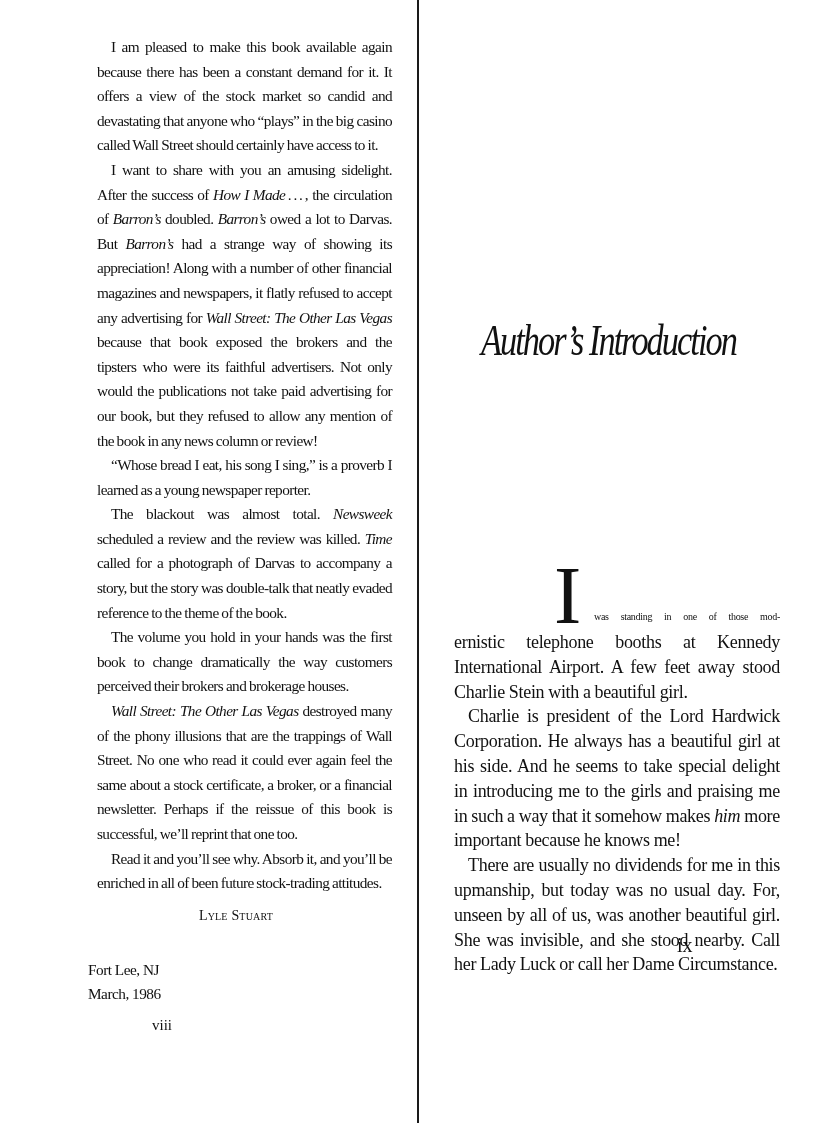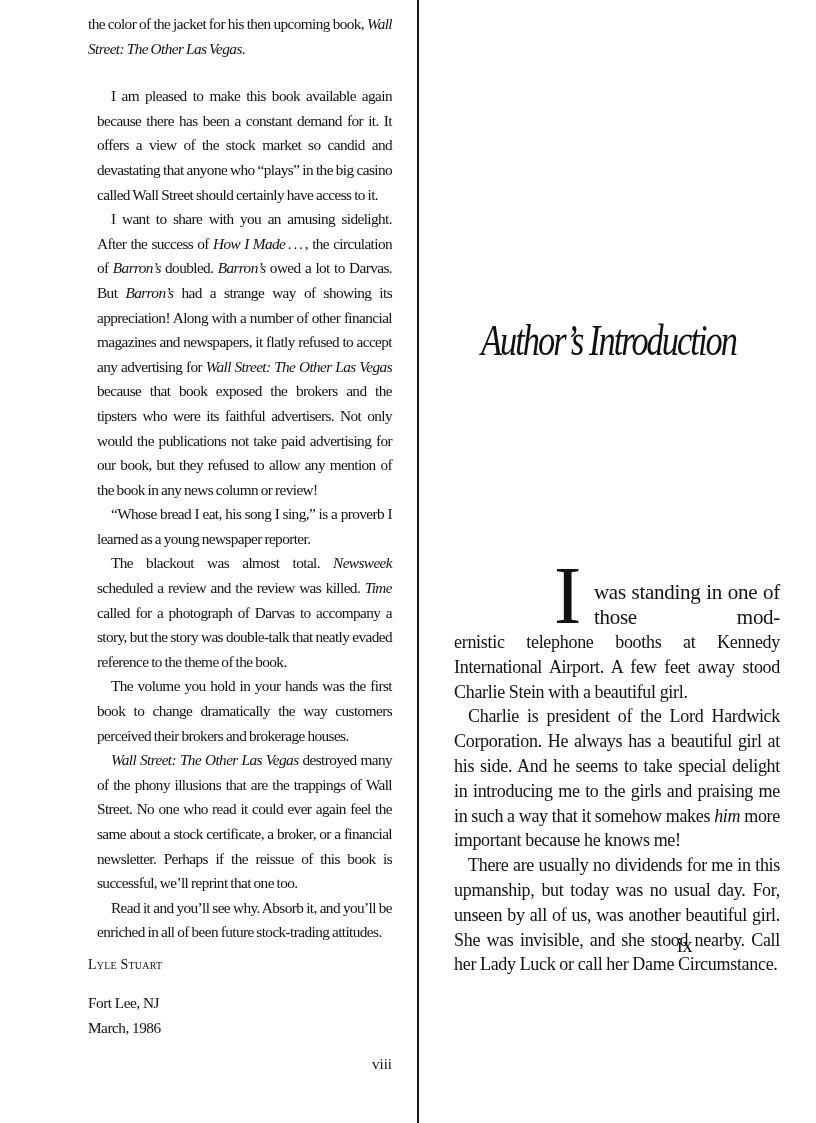--- a/index.html
+++ b/index.html
@@ -7,42 +7,41 @@
     .page { position: absolute; font-family: "Liberation Serif", "DejaVu Serif", serif; }
     .left { left: 88px; top: 12px; width: 304px; }
     .right { left: 454px; top: 0; width: 326px; height: 886px; }
     .divider { position: absolute; left: 417px; top: 0; width: 2px; height: 1123px; background: #1a1a1a; }
 
     .lp { font-size: 15.3px; line-height: 24.6px; margin: 0; text-align: justify; letter-spacing: -0.6px; word-spacing: -0.5px; transform-origin: left top; }
     .lp.indent { text-indent: 14px; margin-left: 9px; }
     .lp.gap { margin-top: 23px; }
     .lp i { font-style: italic; }
 
-    .signature { text-align: left; font-size: 14px; letter-spacing: 0.2px; margin-top: 12px; padding-right: 8px; font-variant: small-caps; }
-    .place { font-size: 15.3px; line-height: 24.6px; margin-top: 18px; letter-spacing: -0.5px; }
-    .folio-left { font-size: 15px; text-align: right; padding-left: 64px; margin-top: 16px; }
+    .signature { text-align: center; font-size: 14px; letter-spacing: 0.2px; margin-top: 12px; padding-right: 8px; font-variant: small-caps; }
+    .place { font-size: 15.3px; line-height: 24.6px; margin-top: 34px; letter-spacing: -0.5px; }
+    .folio-left { font-size: 15px; text-align: left; padding-left: 64px; margin-top: 10px; }
 
     .chapter-title { position: absolute; left: 27px; top: 315px; font-family: "Liberation Serif", serif; font-style: italic; font-size: 44px; letter-spacing: -2.5px; transform: scaleX(0.78); transform-origin: left center; white-space: nowrap; color: #111; }
 
     .rp { font-size: 18px; line-height: 24.8px; margin: 0; text-align: justify; letter-spacing: -0.3px; word-spacing: -0.3px; }
     .rp.indent { text-indent: 14px; }
     .opening { position: absolute; left: 0; top: 560px; width: 326px; }
     .dropcap-line { position: relative; height: 70px; }
     .dropcap { position: absolute; left: 100px; top: 0; font-size: 82px; line-height: 72px; font-family: "Liberation Serif", serif; color: #111; }
-    .first-line { position: absolute; left: 140px; bottom: 0; right: 0; font-size: 21px; line-height: 24.8px; text-align: justify; text-align-last: justify; letter-spacing: -0.3px; }
+    .first-line { position: absolute; left: 140px; bottom: 0; right: 0; font-size: 10px; line-height: 24.8px; text-align: justify; text-align-last: justify; letter-spacing: -0.3px; }
     .folio-right { position: absolute; left: 223px; top: 934px; font-size: 20px; }
   </style>
 </head>
 <body>
 
 <div class="divider"></div>
 
 <div class="page left">
   <div id="left-paras">
-      <p class="lp"><span>the color of the jacket for his then upcoming book, </span><i>Wall Street: The Other Las Vegas</i><span>.</span></p>
       <p class="lp indent gap"><span>I am pleased to make this book available again because there has been a constant demand for it. It offers a view of the stock market so candid and devastating that anyone who “plays” in the big casino called Wall Street should certainly have access to it.</span></p>
       <p class="lp indent"><span>I want to share with you an amusing sidelight. After the success of </span><i>How I Made</i><span> . . . , the circulation of </span><i>Barron’s</i><span> doubled. </span><i>Barron’s</i><span> owed a lot to Darvas. But </span><i>Barron’s</i><span> had a strange way of showing its appreciation! Along with a number of other financial magazines and newspapers, it flatly refused to accept any advertising for </span><i>Wall Street: The Other Las Vegas</i><span> because that book exposed the brokers and the tipsters who were its faithful advertisers. Not only would the publications not take paid advertising for our book, but they refused to allow any mention of the book in any news column or review!</span></p>
       <p class="lp indent"><span>“Whose bread I eat, his song I sing,” is a proverb I learned as a young newspaper reporter.</span></p>
       <p class="lp indent"><span>The blackout was almost total. </span><i>Newsweek</i><span> scheduled a review and the review was killed. </span><i>Time</i><span> called for a photograph of Darvas to accompany a story, but the story was double-talk that neatly evaded reference to the theme of the book.</span></p>
       <p class="lp indent"><span>The volume you hold in your hands was the first book to change dramatically the way customers perceived their brokers and brokerage houses.</span></p>
       <p class="lp indent"><i>Wall Street: The Other Las Vegas</i><span> destroyed many of the phony illusions that are the trappings of Wall Street. No one who read it could ever again feel the same about a stock certificate, a broker, or a financial newsletter. Perhaps if the reissue of this book is successful, we’ll reprint that one too.</span></p>
       <p class="lp indent"><span>Read it and you’ll see why. Absorb it, and you’ll be enriched in all of been future stock-trading attitudes.</span></p>
     </div>
   <div class="signature">Lyle Stuart</div>
   <div class="place">

